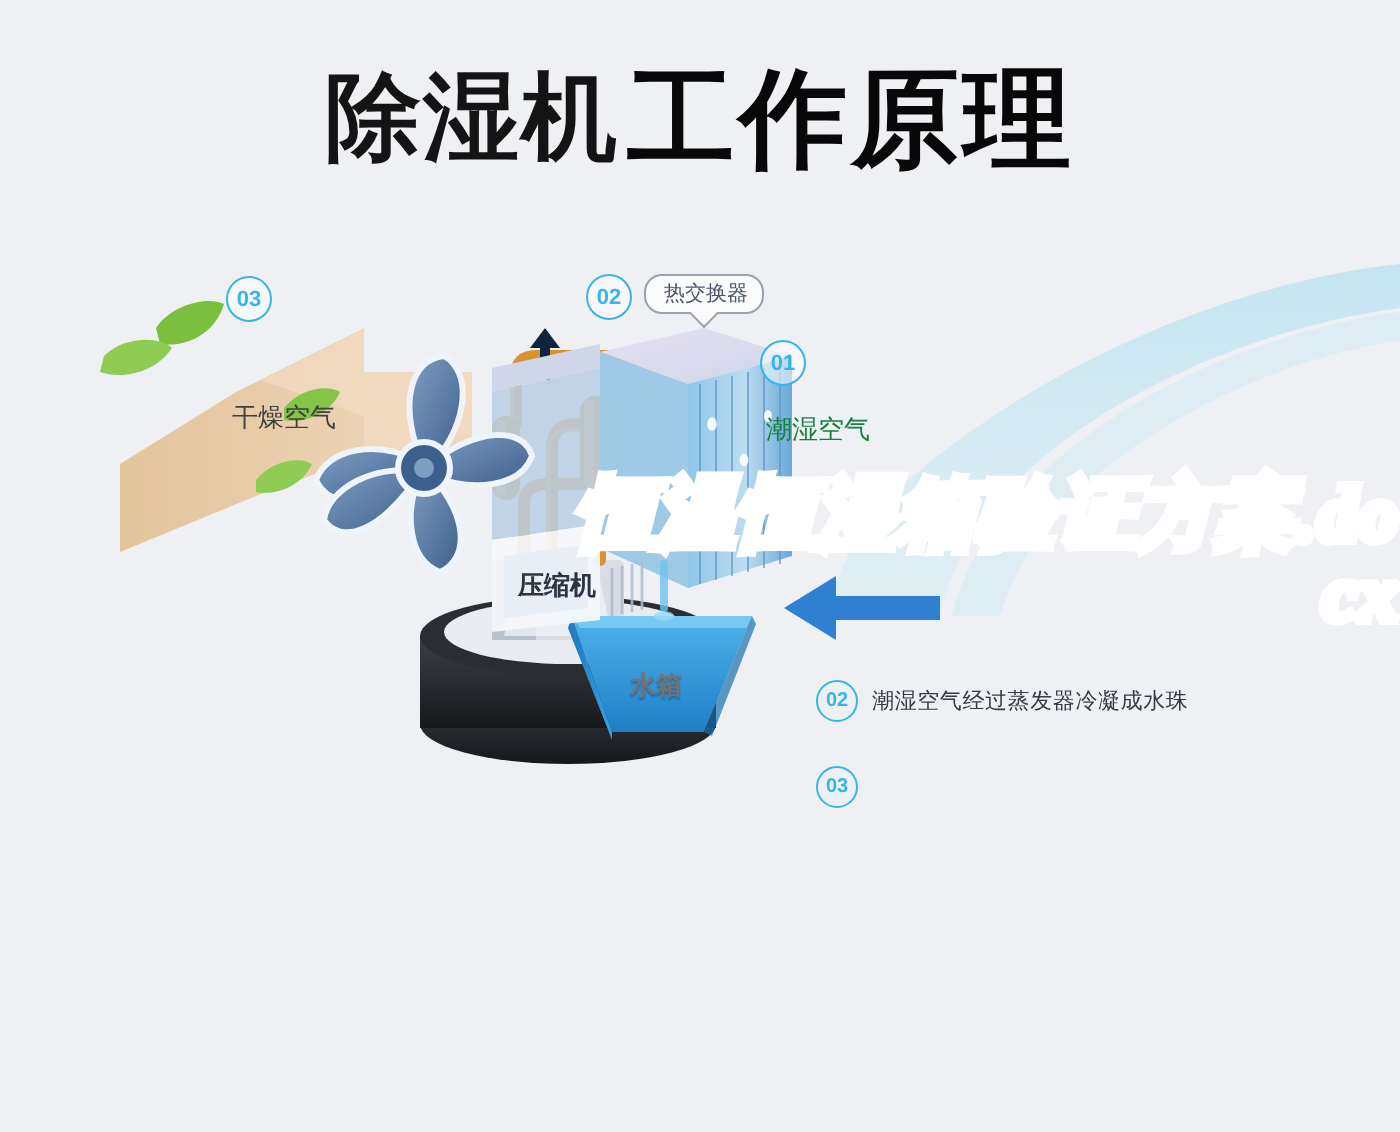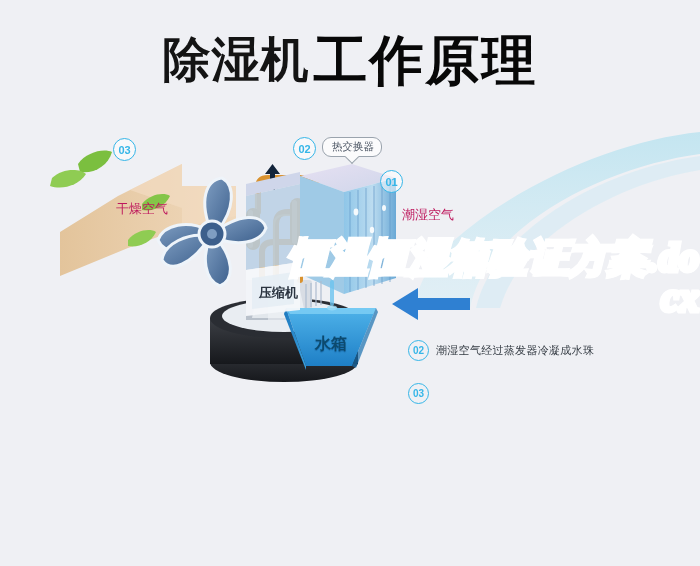--- a/index.html
+++ b/index.html
@@ -55,21 +55,21 @@
     color:#4b5563;font-size:10.5px;padding:2px 7px;white-space:nowrap;
     font-family:"Liberation Sans","DejaVu Sans",sans-serif;
   }
   .callout:after{
     content:"";position:absolute;left:50%;margin-left:-5px;bottom:-6px;
     width:9px;height:9px;background:#fbfbfc;
     border-right:1.3px solid #9aa3ad;border-bottom:1.3px solid #9aa3ad;
     transform:rotate(45deg);
   }
   .tanklbl{
-    position:absolute;color:#0c4a6e;font-size:16px;font-weight:600;
+    position:absolute;color:#737373;font-size:13px;font-weight:600;
     text-shadow:0 1px 1px rgba(0,60,120,.45);white-space:nowrap;
     font-family:"Liberation Sans","DejaVu Sans",sans-serif;
   }
   .complbl{
     position:absolute;color:#2b3440;font-size:13px;font-weight:700;
     background:rgba(255,255,255,.0);white-space:nowrap;
     font-family:"Liberation Sans","DejaVu Sans",sans-serif;
   }
 
   
@@ -270,27 +270,27 @@
 
       <g stroke="#aebdd0" stroke-width="1.4" opacity="0.85">
         <line x1="306" y1="172" x2="306" y2="196"></line>
         <line x1="311" y1="171" x2="311" y2="195"></line>
         <line x1="316" y1="170" x2="316" y2="194"></line>
         <line x1="321" y1="169" x2="321" y2="193"></line>
       </g>
     </svg>
 
     <div class="badge" style="left:113px;top:26px;">03</div>
-    <div class="lbl" style="left:116px;top:88px;font-size:13px;color:#be185d;">干燥空气</div>
+    <div class="lbl" style="left:116px;top:88px;font-size:13px;color:#404040;">干燥空气</div>
 
     <div class="badge" style="left:293px;top:25px;">02</div>
     <div class="callout" style="left:322px;top:25px;padding-left:9px;">热交换器</div>
 
     <div class="badge" style="left:380px;top:58px;">01</div>
-    <div class="lbl" style="left:402px;top:94px;font-size:13px;color:#be185d;">潮湿空气</div>
+    <div class="lbl" style="left:383px;top:94px;font-size:13px;color:#15803d;">潮湿空气</div>
 
     <div class="complbl" style="left:259px;top:172px;">压缩机</div>
     <div class="tanklbl" style="left:315px;top:222px;">水箱</div>
   </div>
 
   <div class="legend">
     <div class="legend-row hidden-row">
       <span class="legend-badge">01</span>
       <span class="legend-text">潮湿空气由风机抽入机内</span>
     </div>

